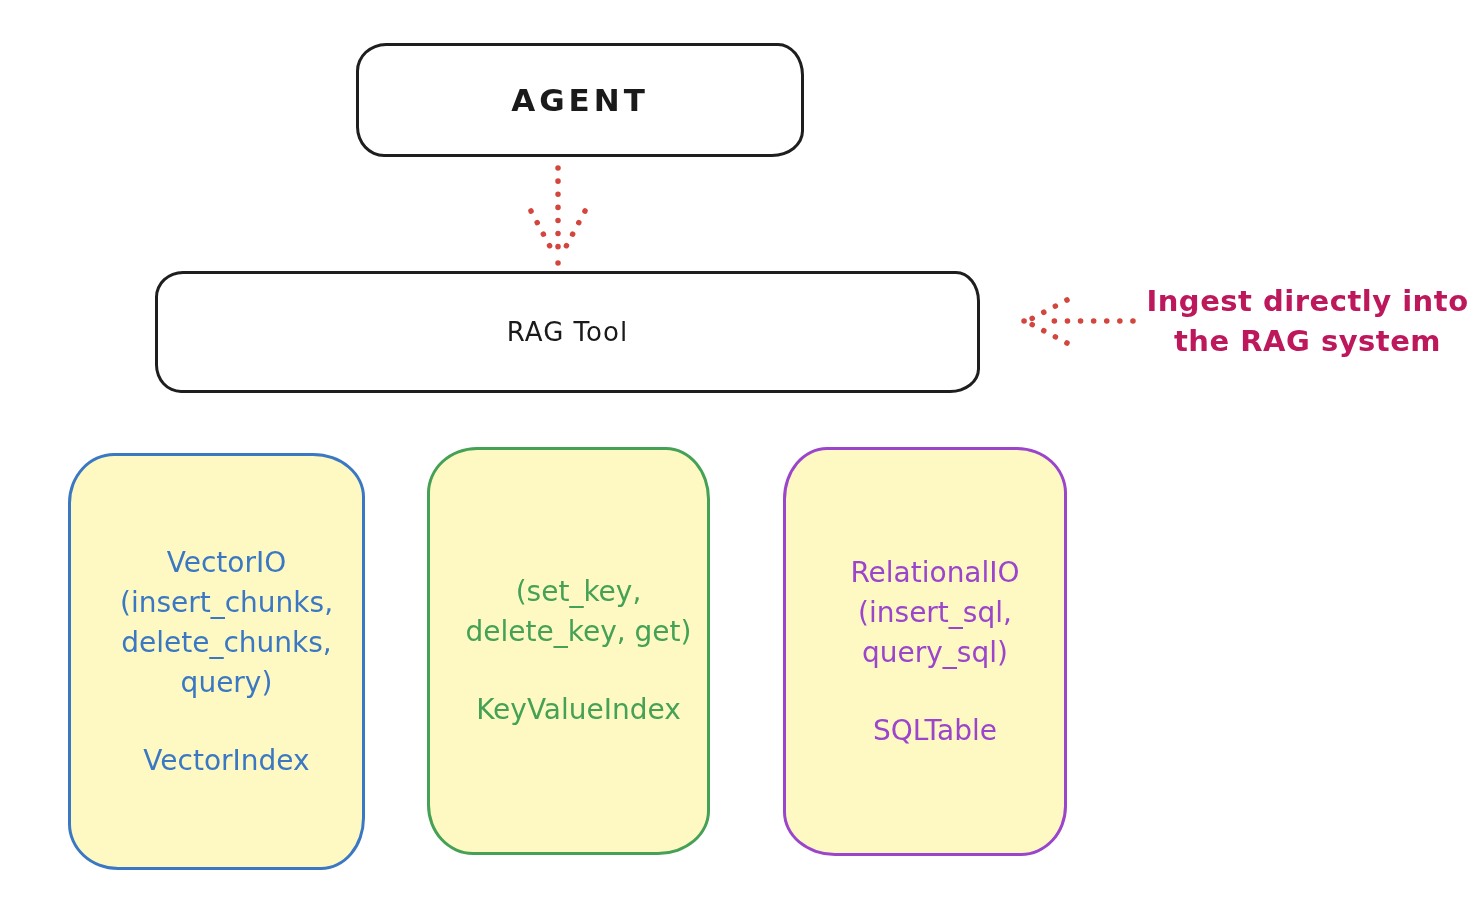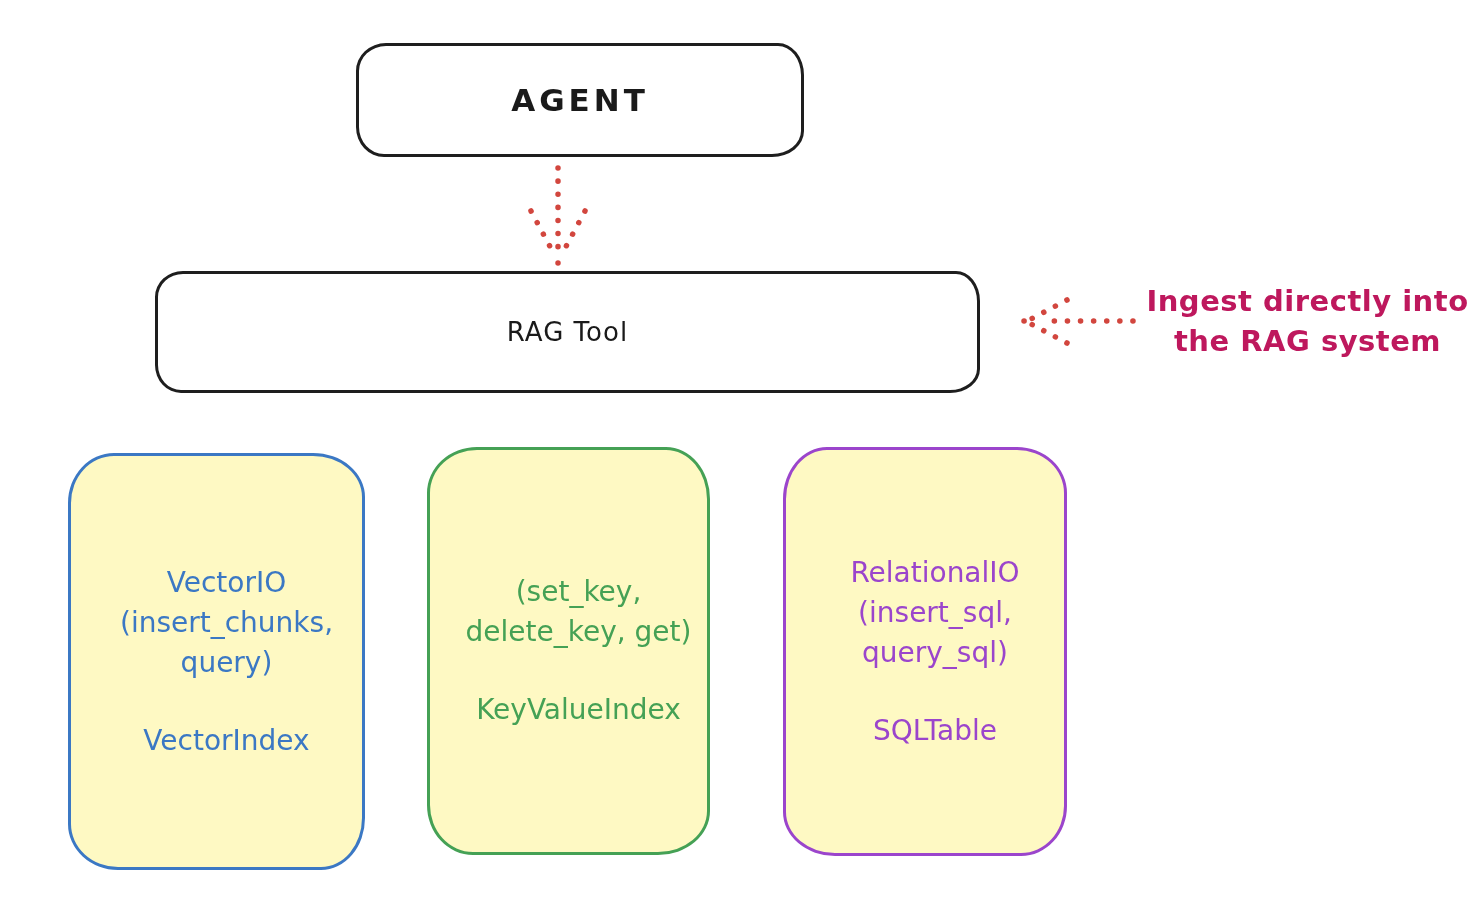--- a/index.html
+++ b/index.html
@@ -102,20 +102,21 @@
 
   <div class="annotation">
     <div>Ingest directly into</div>
     <div>the RAG system</div>
   </div>
 
   <div class="backend blue">
     <div class="backend-text">
       <div>VectorIO</div>
       <div>(insert_chunks,</div>
+      <div>delete_chunks,</div>
       <div>query)</div>
       <div class="gap"></div>
       <div>VectorIndex</div>
     </div>
   </div>
 
   <div class="backend green">
     <div class="backend-text">
       <div>(set_key,</div>
       <div>delete_key, get)</div>

